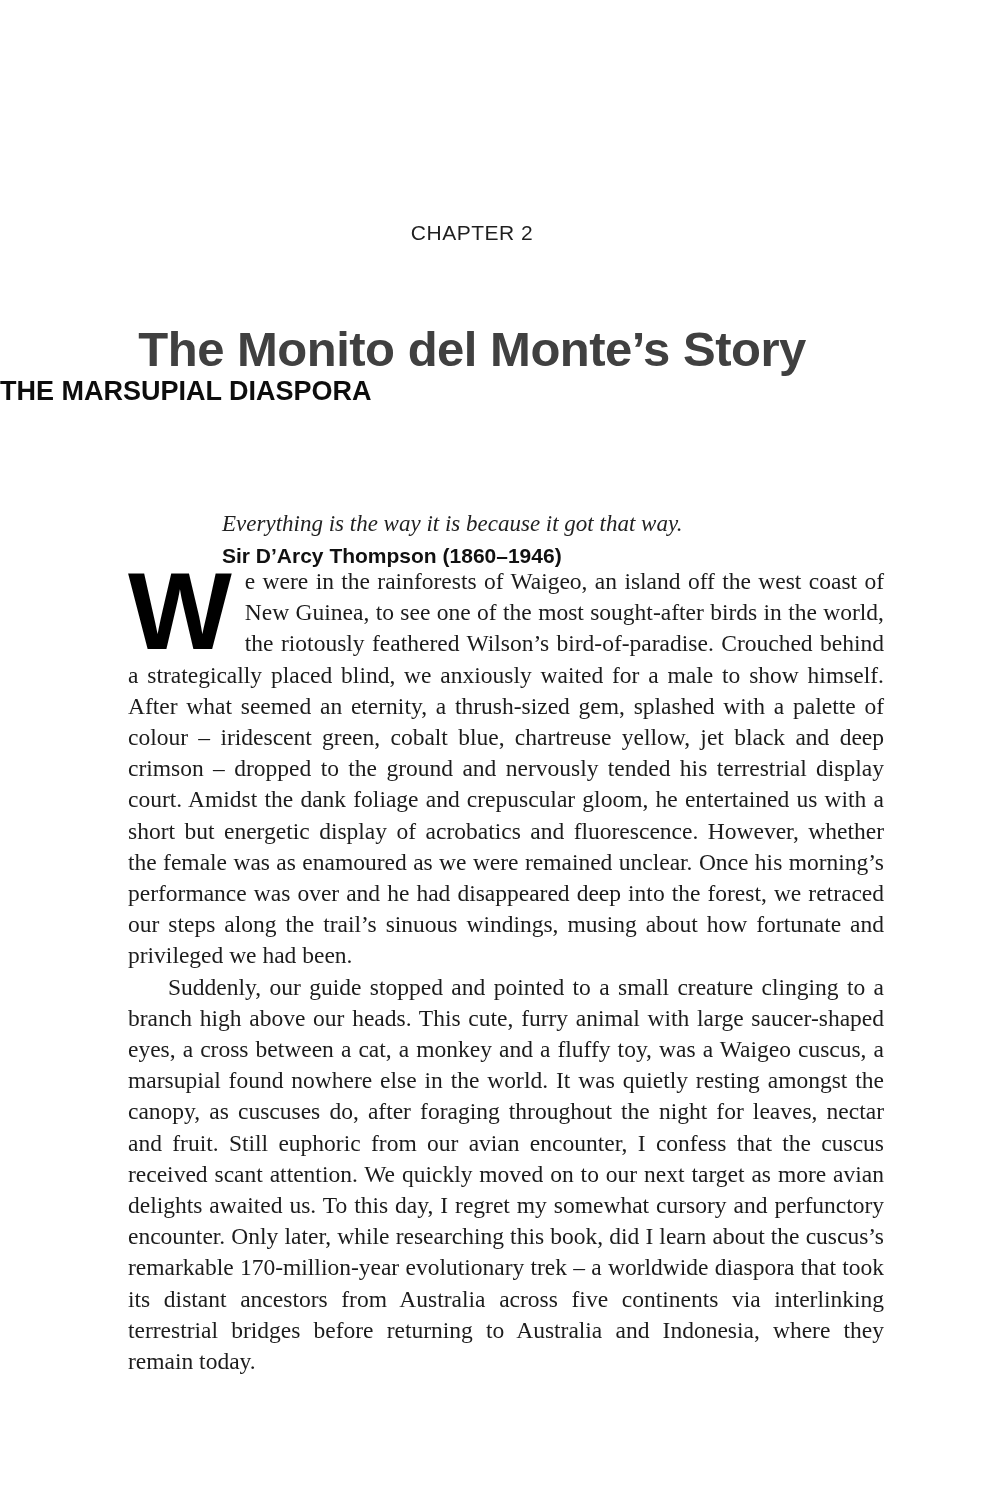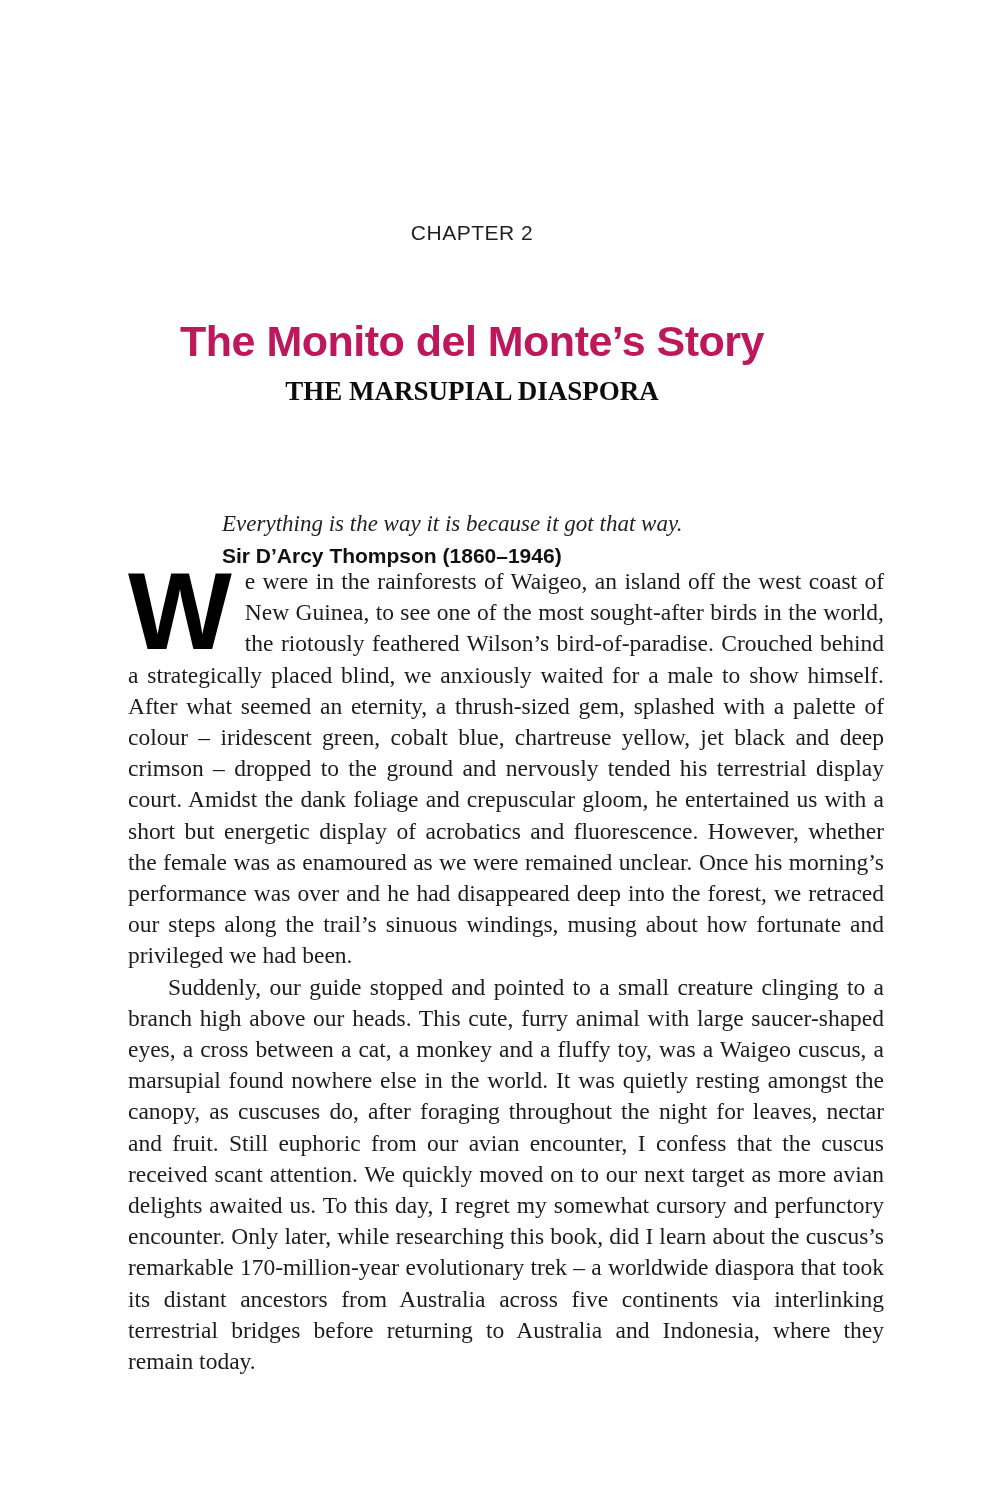--- a/index.html
+++ b/index.html
@@ -30,32 +30,31 @@
   }
 
   .page-title {
     position: absolute;
     top: 288px;
     left: 0;
     right: 0;
     text-align: center;
     font-family: "Liberation Sans", sans-serif;
     font-weight: 700;
-    font-size: 43px;
+    font-size: 49px;
     letter-spacing: -0.5px;
-    color: #be185d;
+    color: #404040;
   }
 
   .page-subtitle {
     position: absolute;
     top: 376px;
     left: 0;
     right: 0;
-    text-align: center;
-    font-family: Liberation Serif, serif;
+    font-family: Liberation Sans, sans-serif;
     font-weight: 700;
     font-size: 27px;
     letter-spacing: 0px;
     color: #0d0d0d;
   }
 
   .epigraph {
     position: absolute;
     top: 471px;
     left: 222px;

